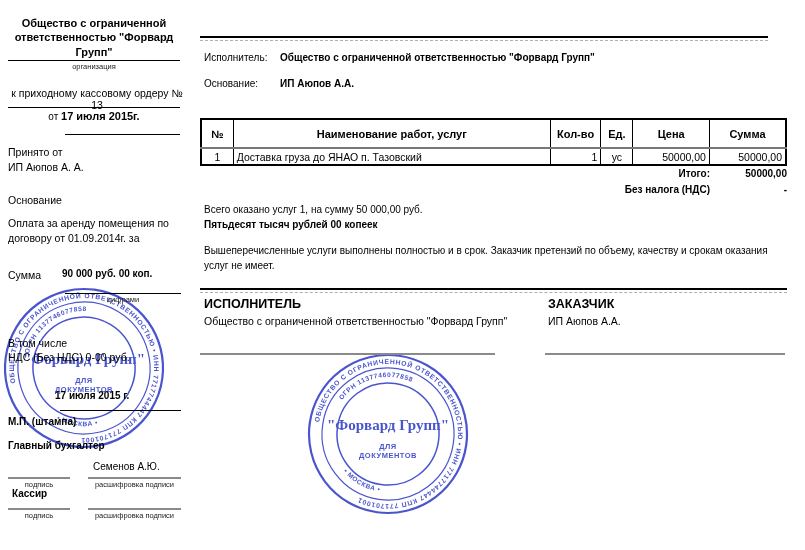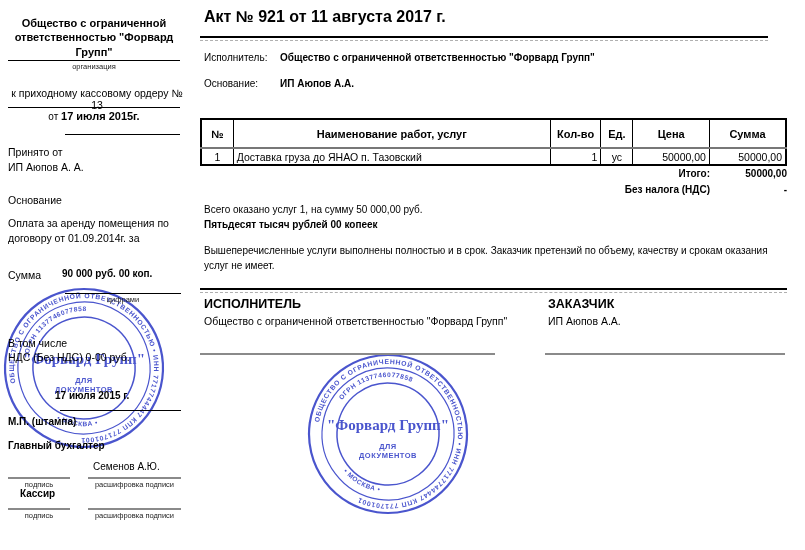--- a/index.html
+++ b/index.html
@@ -108,29 +108,28 @@
     <div class="abs line" style="left:52px;top:410px;width:121px;"></div>
     <div class="abs b t11" style="left:0;top:416px;">М.П. (штампа)</div>
 
     <div class="abs b t11" style="left:0;top:440px;">Главный бухгалтер</div>
     <div class="abs t11" style="left:85px;top:461px;">Семенов А.Ю.</div>
     <div class="abs gline" style="left:0;top:477px;width:62px;"></div>
     <div class="abs gline" style="left:80px;top:477px;width:93px;"></div>
     <div class="abs sm c" style="left:0;top:480px;width:62px;">подпись</div>
     <div class="abs sm c" style="left:80px;top:480px;width:93px;">расшифровка подписи</div>
 
-    <div class="abs b t11" style="left:12px;top:488px;text-align:center;">Кассир</div>
+    <div class="abs b t11" style="left:4px;top:488px;text-align:center;">Кассир</div>
     <div class="abs gline" style="left:0;top:508px;width:62px;"></div>
     <div class="abs gline" style="left:80px;top:508px;width:93px;"></div>
     <div class="abs sm c" style="left:0;top:511px;width:62px;">подпись</div>
     <div class="abs sm c" style="left:80px;top:511px;width:93px;">расшифровка подписи</div>
   </div>
 
   <div class="abs" style="left:200px;top:0;width:590px;height:550px;">
-    <div class="abs b" style="left:4px;top:8px;font-size:16px;">Акт № 921 от 11 августа 2017 г.</div>
     <div class="abs dline" style="left:0;top:36px;width:568px;"></div>
 
     <div class="abs t11" style="left:4px;top:52px;">Исполнитель:</div>
     <div class="abs b t11" style="left:80px;top:52px;">Общество с ограниченной ответственностью "Форвард Групп"</div>
     <div class="abs t11" style="left:4px;top:78px;">Основание:</div>
     <div class="abs b t11" style="left:80px;top:78px;">ИП Аюпов А.А.</div>
 
     <table class="acttable abs" style="left:0;top:118px;">
       <colgroup>
         <col style="width:32px;">

